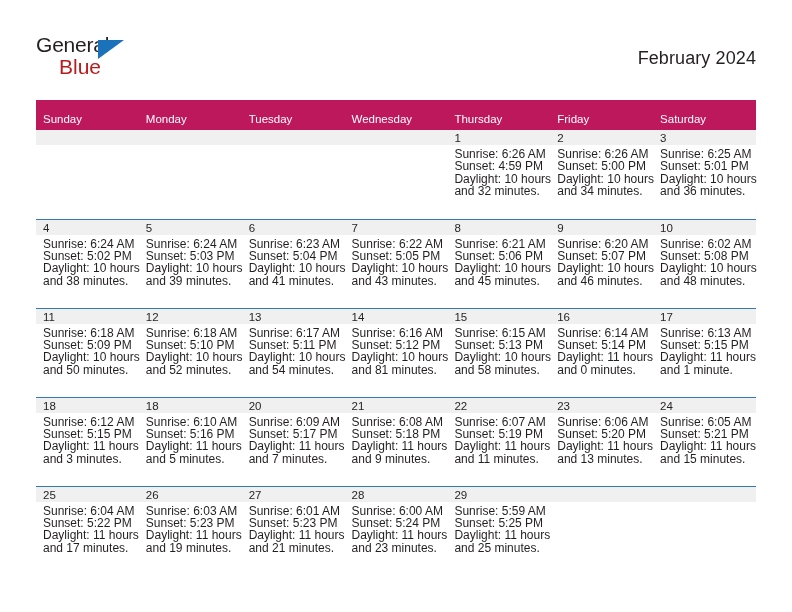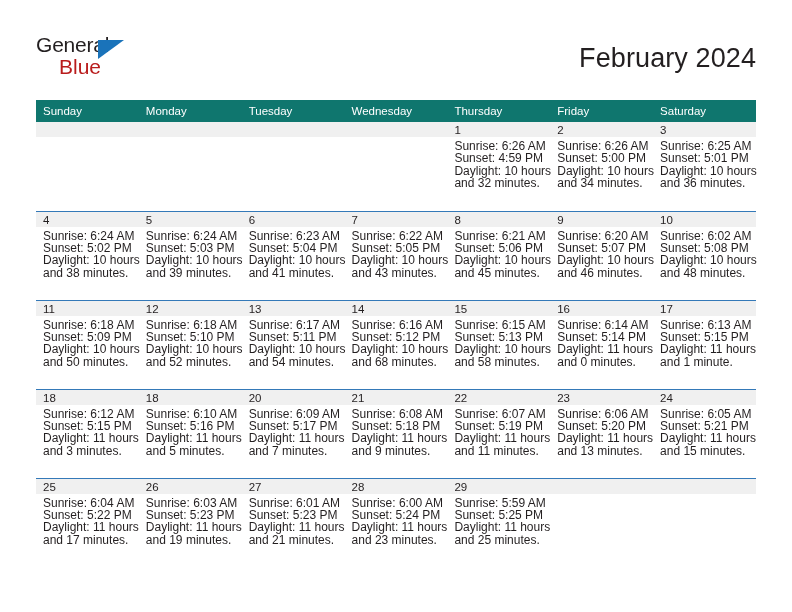--- a/index.html
+++ b/index.html
@@ -53,47 +53,47 @@
     top: 6px;
     width: 0;
     height: 0;
     border-left: 26px solid #1a73ba;
     border-bottom: 19px solid transparent;
   }
   .title-wrap {
     text-align: right;
   }
   .cal-title {
-    font-size: 27px;
+    font-size: 18px;
     color: #231f20;
     font-weight: normal;
     line-height: 32px;
     letter-spacing: 0.1px;
   }
   .cal-subtitle {
     font-size: 14.5px;
     color: #231f20;
     line-height: 22px;
     margin-top: 4px;
   }
 
   
   .calendar {
     margin: 8px 36px 0 36px;
     width: 720px;
     border-collapse: collapse;
     table-layout: fixed;
   }
   .calendar th {
-    background: #0f766e;
+    background: #be185d;
     color: #ffffff;
     font-size: 11.5px;
     font-weight: normal;
     text-align: left;
-    padding: 5px 0 5px 7px;
+    padding: 13px 0 5px 7px;
     height: 21px;
     border: none;
   }
   .calendar td {
     vertical-align: top;
     padding: 0;
     border: none;
     width: 102.85px;
     height: 89px;
     border-top: 1px solid #3479b8;
@@ -280,21 +280,21 @@
               <div>Daylight: 10 hours</div>
               <div>and 54 minutes.</div>
             </div>
           </td>
           <td>
             <div class="daynum-band">14</div>
             <div class="cell-body">
               <div>Sunrise: 6:16 AM</div>
               <div>Sunset: 5:12 PM</div>
               <div>Daylight: 10 hours</div>
-              <div>and 68 minutes.</div>
+              <div>and 81 minutes.</div>
             </div>
           </td>
           <td>
             <div class="daynum-band">15</div>
             <div class="cell-body">
               <div>Sunrise: 6:15 AM</div>
               <div>Sunset: 5:13 PM</div>
               <div>Daylight: 10 hours</div>
               <div>and 58 minutes.</div>
             </div>

